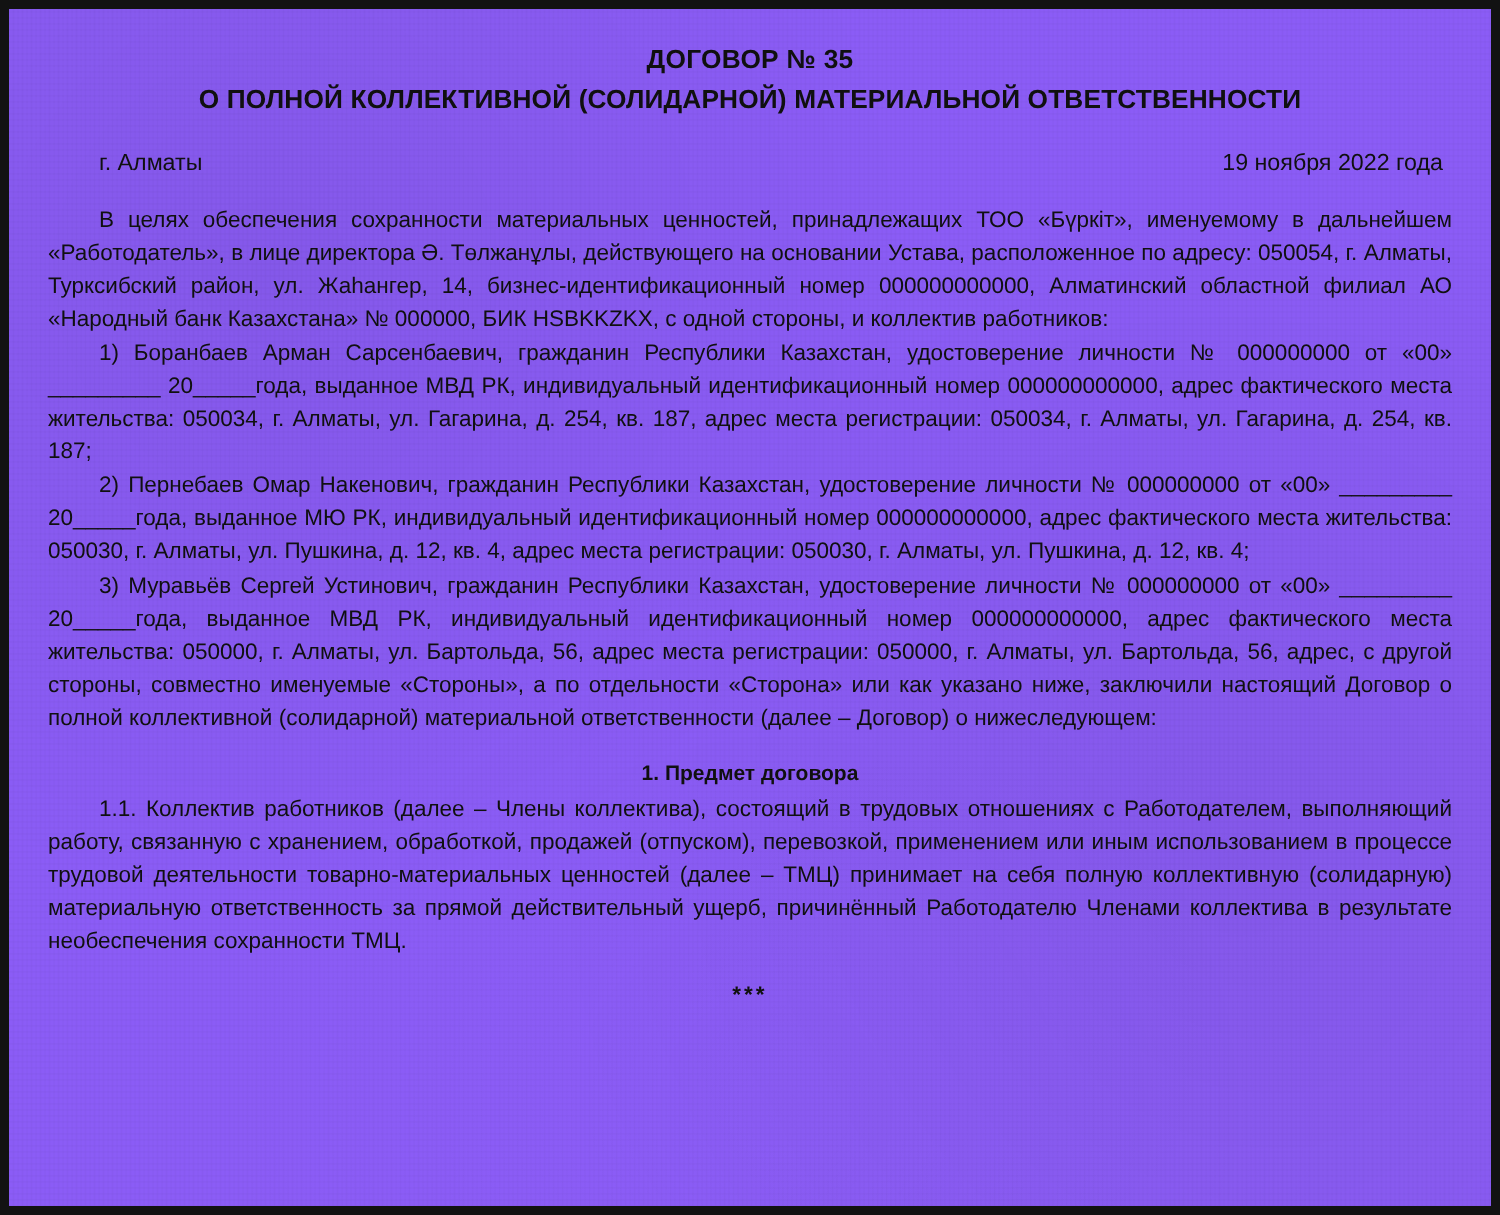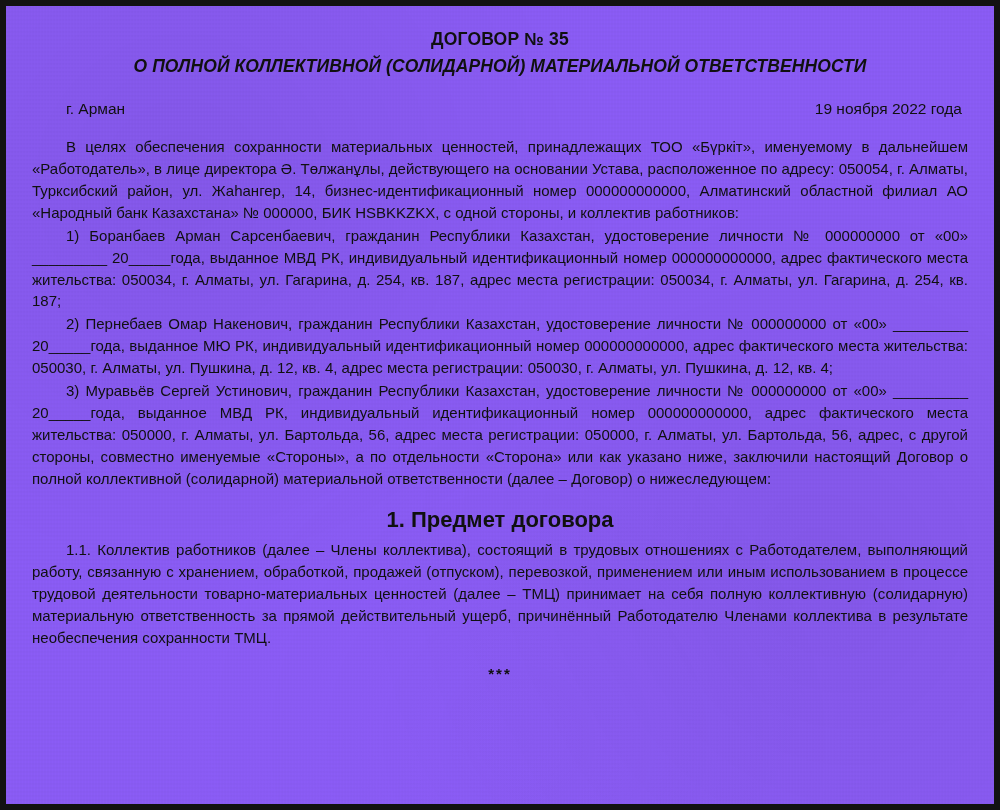--- a/index.html
+++ b/index.html
@@ -46,21 +46,20 @@
     letter-spacing: 0.2px;
     margin: 0 0 4px 0;
   }
   .doc-subtitle {
     text-align: center;
     font-weight: bold;
     font-size: 17.5px;
     line-height: 1.32;
     letter-spacing: 0.1px;
     margin: 0 0 22px 0;
-    font-style: italic;
   }
   .meta-row {
     display: flex;
     justify-content: space-between;
     align-items: baseline;
     font-size: 15.5px;
     margin: 0 0 18px 0;
     padding: 0 6px 0 34px;
   }
   .meta-city { white-space: nowrap; }
@@ -71,42 +70,42 @@
     line-height: 1.46;
     text-align: justify;
     margin: 0 0 1px 0;
     text-justify: inter-word;
     hyphens: none;
   }
   p.indent { text-indent: 34px; }
   .section-heading {
     text-align: center;
     font-weight: bold;
-    font-size: 22px;
+    font-size: 14px;
     margin: 18px 0 6px 0;
   }
   .stars {
     text-align: center;
     font-size: 15px;
     letter-spacing: 2px;
     margin-top: 16px;
     font-weight: bold;
   }
 </style>
 </head>
 <body>
 
 <div class="page">
   <div class="content">
 
     <h1 class="doc-title">ДОГОВОР № 35</h1>
     <h2 class="doc-subtitle">О ПОЛНОЙ КОЛЛЕКТИВНОЙ (СОЛИДАРНОЙ) МАТЕРИАЛЬНОЙ ОТВЕТСТВЕННОСТИ</h2>
 
     <div class="meta-row">
-      <span class="meta-city">г. Арман</span>
+      <span class="meta-city">г. Алматы</span>
       <span class="meta-date">19 ноября 2022 года</span>
     </div>
 
     <p class="body indent">В целях обеспечения сохранности материальных ценностей, принадлежащих ТОО «Бүркіт», именуемому в дальнейшем «Работодатель», в лице директора Ә. Төлжанұлы, действующего на основании Устава, расположенное по адресу: 050054, г. Алматы, Турксибский район, ул. Жаһангер, 14, бизнес-идентификационный номер 000000000000, Алматинский областной филиал АО «Народный банк Казахстана» № 000000, БИК HSBKKZKX, с одной стороны, и коллектив работников:</p>
     <p class="body indent">1) Боранбаев Арман Сарсенбаевич, гражданин Республики Казахстан, удостоверение личности № 000000000 от «00» _________ 20_____года, выданное МВД РК, индивидуальный идентификационный номер 000000000000, адрес фактического места жительства: 050034, г. Алматы, ул. Гагарина, д. 254, кв. 187, адрес места регистрации: 050034, г. Алматы, ул. Гагарина, д. 254, кв. 187;</p>
     <p class="body indent">2) Пернебаев Омар Накенович, гражданин Республики Казахстан, удостоверение личности № 000000000 от «00» _________ 20_____года, выданное МЮ РК, индивидуальный идентификационный номер 000000000000, адрес фактического места жительства: 050030, г. Алматы, ул. Пушкина, д. 12, кв. 4, адрес места регистрации: 050030, г. Алматы, ул. Пушкина, д. 12, кв. 4;</p>
     <p class="body indent">3) Муравьёв Сергей Устинович, гражданин Республики Казахстан, удостоверение личности № 000000000 от «00» _________ 20_____года, выданное МВД РК, индивидуальный идентификационный номер 000000000000, адрес фактического места жительства: 050000, г. Алматы, ул. Бартольда, 56, адрес места регистрации: 050000, г. Алматы, ул. Бартольда, 56, адрес, с другой стороны, совместно именуемые «Стороны», а по отдельности «Сторона» или как указано ниже, заключили настоящий Договор о полной коллективной (солидарной) материальной ответственности (далее – Договор) о нижеследующем:</p>
 
     <h3 class="section-heading">1. Предмет договора</h3>
     <p class="body indent">1.1. Коллектив работников (далее – Члены коллектива), состоящий в трудовых отношениях с Работодателем, выполняющий работу, связанную с хранением, обработкой, продажей (отпуском), перевозкой, применением или иным использованием в процессе трудовой деятельности товарно-материальных ценностей (далее – ТМЦ) принимает на себя полную коллективную (солидарную) материальную ответственность за прямой действительный ущерб, причинённый Работодателю Членами коллектива в результате необеспечения сохранности ТМЦ.</p>

